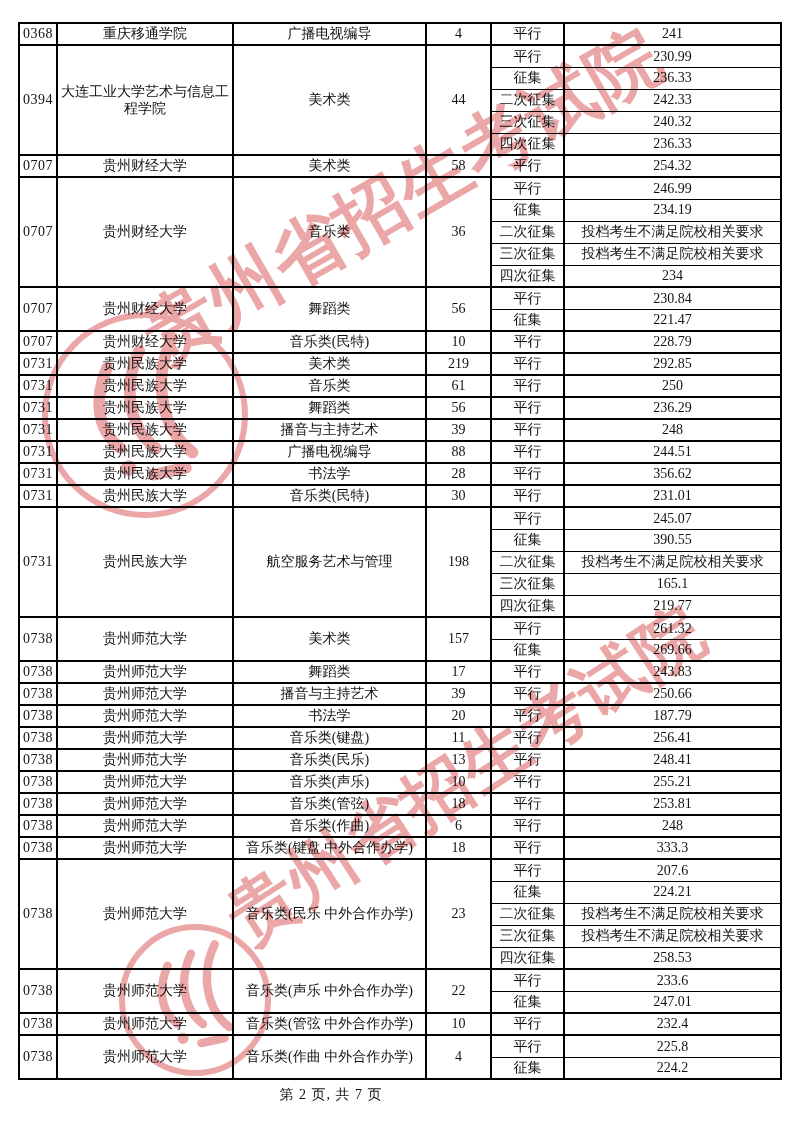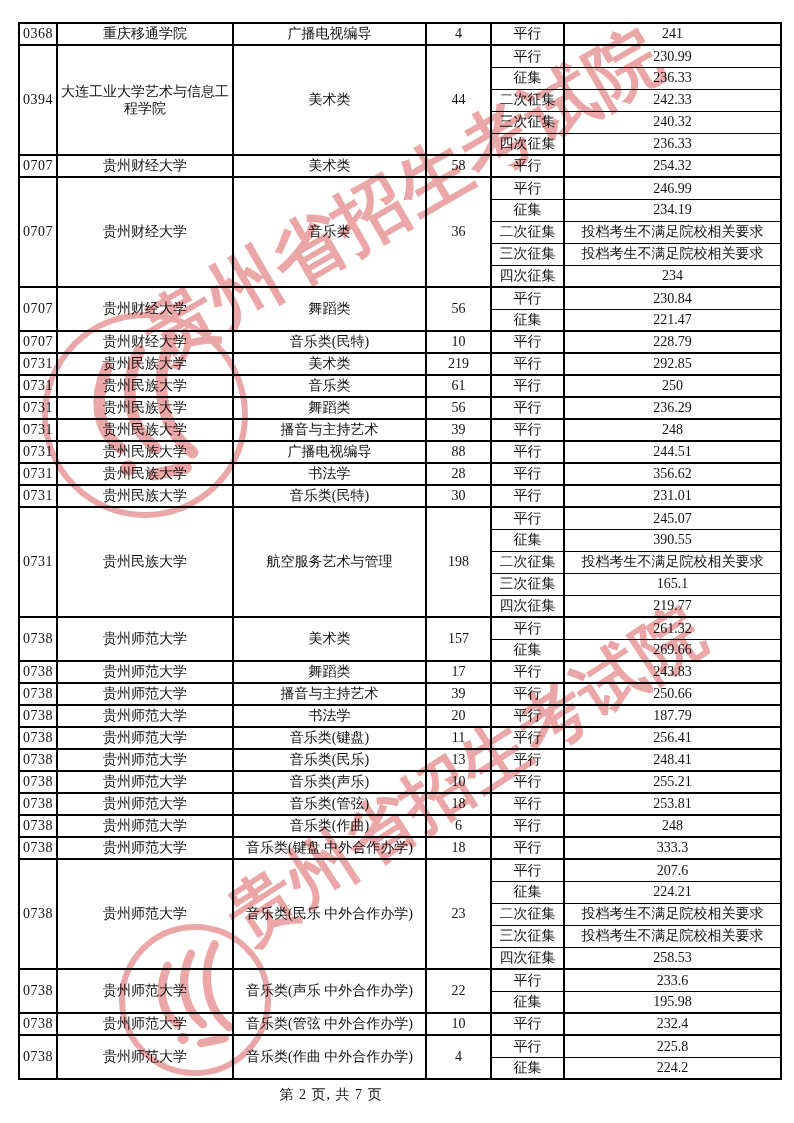--- a/index.html
+++ b/index.html
@@ -390,21 +390,21 @@
         <tr class="row-start">
           <td class="cell-code" rowspan="2">0738</td>
           <td class="cell-school" rowspan="2">贵州师范大学</td>
           <td class="cell-major" rowspan="2">音乐类(声乐 中外合作办学)</td>
           <td class="cell-count" rowspan="2">22</td>
           <td class="cell-batch">平行</td>
           <td class="cell-score">233.6</td>
         </tr>
         <tr>
           <td class="cell-batch">征集</td>
-          <td class="cell-score">195.98</td>
+          <td class="cell-score">247.01</td>
         </tr>
         <tr class="row-start">
           <td class="cell-code">0738</td>
           <td class="cell-school">贵州师范大学</td>
           <td class="cell-major">音乐类(管弦 中外合作办学)</td>
           <td class="cell-count">10</td>
           <td class="cell-batch">平行</td>
           <td class="cell-score">232.4</td>
         </tr>
         <tr class="row-start">

